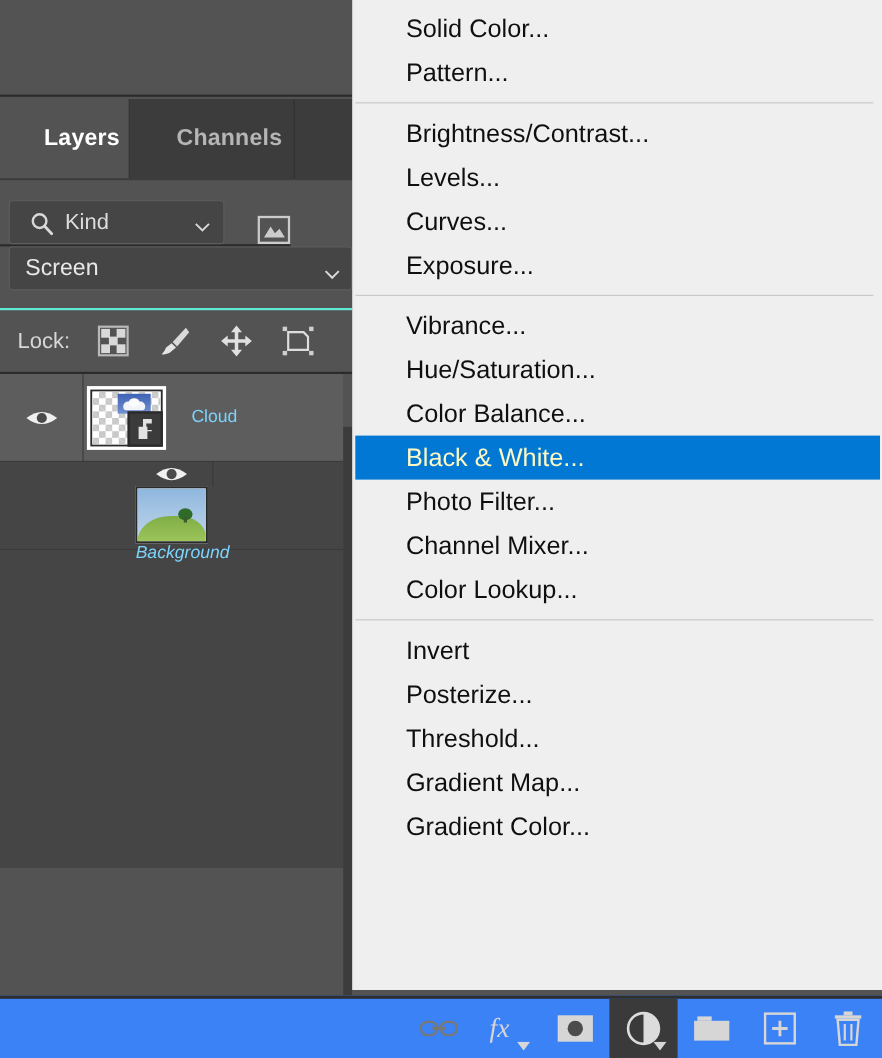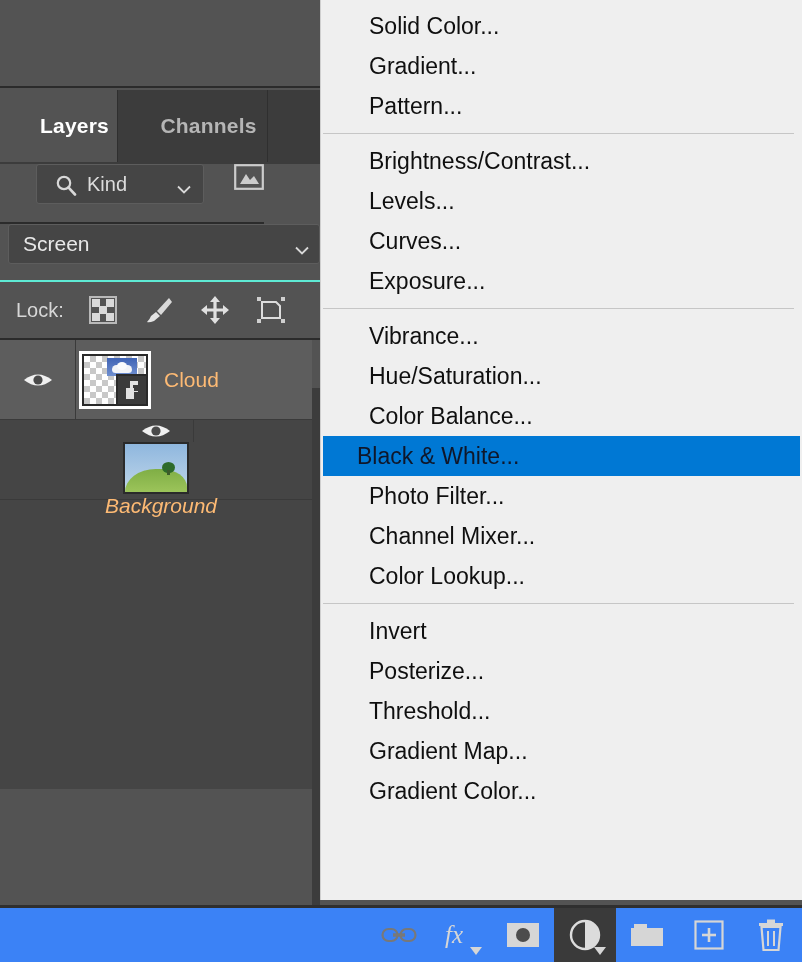--- a/index.html
+++ b/index.html
@@ -41,21 +41,21 @@
 
   .panel-body {
     position: absolute; left: 0; top: 164px; width: 320px; height: 741px;
     background: #535353;
   }
 
   
   .filter-row {
     position: relative; height: 60px; width: 264px;
     border-bottom: 2px solid #2b2b2b;
-    display: flex; align-items: flex-start; padding-left: 28px;
+    display: flex; align-items: flex-end;
   }
   .kind-select {
     margin-left: 8px; width: 214px; height: 40px;
     background: #454545; border: 1px solid #5d5d5d; border-radius: 3px;
     display: flex; align-items: center; position: relative;
   }
   .kind-label { color: #dcdcdc; font-size: 20px; margin-left: 50px; }
   .search-icon { position: absolute; left: 18px; top: 9px; width: 22px; height: 22px; }
   .caret-down { position: absolute; right: 12px; top: 15px; width: 14px; height: 9px; }
   .img-filter-icon { margin-left: 30px; width: 30px; height: 26px; }
@@ -136,21 +136,21 @@
     background: linear-gradient(#7fae45, #9cc45a);
     border-radius: 60% 50% 0 0 / 28px 22px 0 0;
   }
   .bg-tree-top {
     position: absolute; right: 12px; bottom: 40%; width: 13px; height: 11px;
     background: #2e6b2a; border-radius: 50%;
   }
   .bg-tree-trunk {
     position: absolute; right: 17px; bottom: 36%; width: 3px; height: 5px; background: #3c5a2a;
   }
-  .layer-name { font-size: 21px; color: #fdba74; margin-left: 10px; white-space: nowrap; }
+  .layer-name { font-size: 16px; color: #7dd3fc; margin-left: 20px; white-space: nowrap; }
   .layer-name.italic { font-style: italic; }
 
   .panel-empty { background: #454545; width: 312px; height: 289px; }
   .panel-scroll-track {
     position: absolute; left: 312px; top: 388px; width: 8px; height: 517px;
     background: #3c3c3c;
   }
 
   
   .panel-footer-strip {
@@ -174,21 +174,21 @@
     background: #efefef;
     border-left: 1px solid #cfcfcf;
     padding-top: 6px;
   }
   .menu-item {
     height: 40px; display: flex; align-items: center;
     padding-left: 48px;
     font-size: 23px; color: #0f0f0f;
     white-space: nowrap;
   }
-  .menu-item.highlight { background: #0078d4; color: #0f172a; margin: 0 2px 0 2px; padding-left: 34px; }
+  .menu-item.highlight { background: #0078d4; color: #fef9c3; margin: 0 2px 0 2px; padding-left: 46px; }
   .menu-sep { height: 1px; background: #c6c6c6; margin: 7px 8px 7px 2px; }
 </style>
 </head>
 <body>
 
 <div id="root">
 
   <div class="panel">
 
     <div class="panel-top-void"></div>
@@ -331,21 +331,20 @@
       </div>
 
     </div>
 
     <div class="panel-scroll-track"></div>
   </div>
 
   <div class="menu">
 
     <div class="menu-item">Solid Color...</div>
-    <div class="menu-item">Gradient...</div>
     <div class="menu-item">Pattern...</div>
     <div class="menu-sep"></div>
 
     <div class="menu-item">Brightness/Contrast...</div>
     <div class="menu-item">Levels...</div>
     <div class="menu-item">Curves...</div>
     <div class="menu-item">Exposure...</div>
     <div class="menu-sep"></div>
 
     <div class="menu-item">Vibrance...</div>

